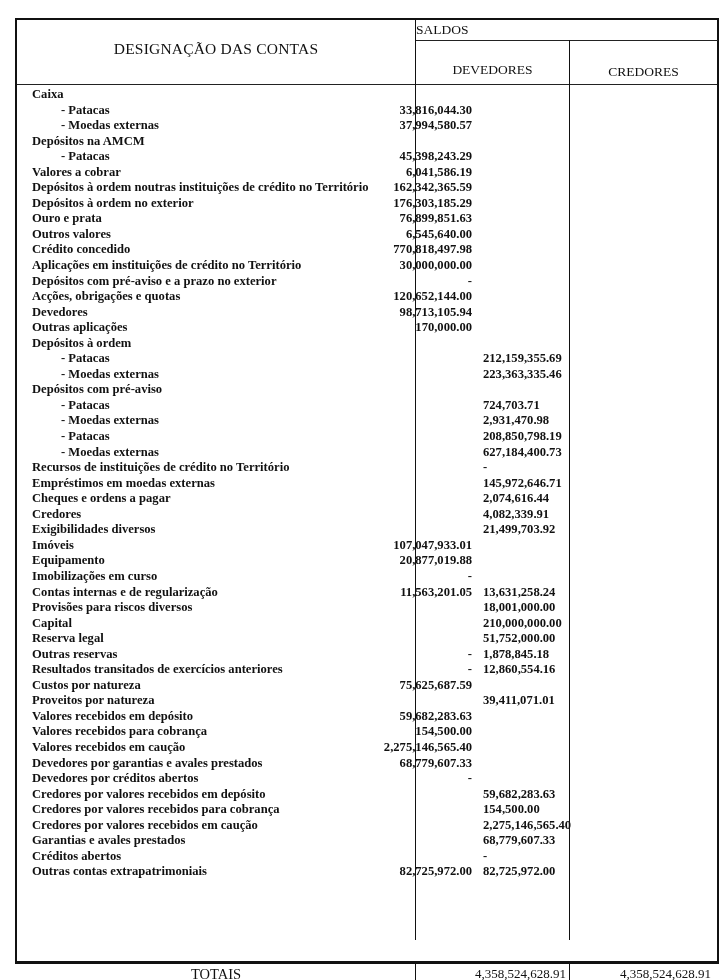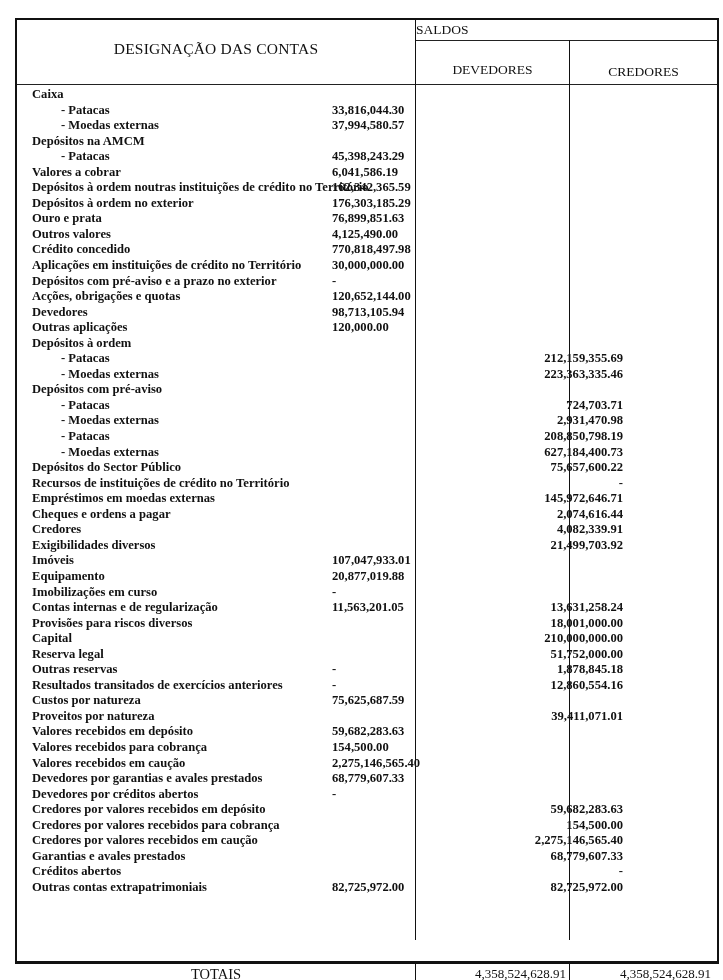--- a/index.html
+++ b/index.html
@@ -22,22 +22,22 @@
   .hdr-cred { position: absolute; left: 552px; top: 20px; width: 148px; height: 44px;
               border-left: 1.5px solid #111; text-align: center; font-size: 13.5px;
               line-height: 16px; padding-top: 24px; box-sizing: border-box; }
   
   .body { position: absolute; left: 0; top: 64px; width: 700px; height: 856px; }
   .vline { position: absolute; top: 0; bottom: 0; border-left: 1.5px solid #111; }
   .rows { position: absolute; left: 0; top: 3px; width: 612px; font-weight: bold; }
   .row { position: relative; height: 15.55px; font-size: 12.6px; line-height: 15.55px; white-space: nowrap; }
   .row .lbl { position: absolute; left: 15px; }
   .row .lbl.sub { left: 44px; }
-  .row .dev { position: absolute; right: 157px; width: 140px; text-align: left; }
-  .row .cred { position: absolute; right: 6px; width: 140px; text-align: right; }
+  .row .dev { position: absolute; right: 157px; width: 140px; text-align: right; }
+  .row .cred { position: absolute; right: 6px; width: 140px; }
   
   .totals { position: absolute; left: 0; top: 920px; width: 700px; height: 22px;
             border-top: 2px solid #111; font-size: 14px; line-height: 22px; margin-top: 21px; }
   .totals .tl { position: absolute; left: 0; width: 398px; text-align: center; font-size: 14.5px; }
   .totals .td { position: absolute; left: 398px; width: 154px; text-align: right; padding-right: 3px;
                 box-sizing: border-box; border-left: 1.5px solid #111; height: 22px; font-size: 13px; }
   .totals .tc { position: absolute; left: 552px; width: 148px; text-align: right; padding-right: 6px;
                 box-sizing: border-box; border-left: 1.5px solid #111; height: 22px; font-size: 13px; }
 </style>
 </head>
@@ -95,21 +95,21 @@
           <span class="dev">176,303,185.29</span>
           <span class="cred"></span>
         </div>
         <div class="row">
           <span class="lbl">Ouro e prata</span>
           <span class="dev">76,899,851.63</span>
           <span class="cred"></span>
         </div>
         <div class="row">
           <span class="lbl">Outros valores</span>
-          <span class="dev">4,125,490.00</span>
+          <span class="dev">6,545,640.00</span>
           <span class="cred"></span>
         </div>
         <div class="row">
           <span class="lbl">Crédito concedido</span>
           <span class="dev">770,818,497.98</span>
           <span class="cred"></span>
         </div>
         <div class="row">
           <span class="lbl">Aplicações em instituições de crédito no Território</span>
           <span class="dev">30,000,000.00</span>
@@ -125,21 +125,21 @@
           <span class="dev">120,652,144.00</span>
           <span class="cred"></span>
         </div>
         <div class="row">
           <span class="lbl">Devedores</span>
           <span class="dev">98,713,105.94</span>
           <span class="cred"></span>
         </div>
         <div class="row">
           <span class="lbl">Outras aplicações</span>
-          <span class="dev">120,000.00</span>
+          <span class="dev">170,000.00</span>
           <span class="cred"></span>
         </div>
         <div class="row">
           <span class="lbl">Depósitos à ordem</span>
           <span class="dev"></span>
           <span class="cred"></span>
         </div>
         <div class="row">
           <span class="lbl sub">- Patacas</span>
           <span class="dev"></span>
@@ -167,25 +167,20 @@
         </div>
         <div class="row">
           <span class="lbl sub">- Patacas</span>
           <span class="dev"></span>
           <span class="cred">208,850,798.19</span>
         </div>
         <div class="row">
           <span class="lbl sub">- Moedas externas</span>
           <span class="dev"></span>
           <span class="cred">627,184,400.73</span>
-        </div>
-        <div class="row">
-          <span class="lbl">Depósitos do Sector Público</span>
-          <span class="dev"></span>
-          <span class="cred">75,657,600.22</span>
         </div>
         <div class="row">
           <span class="lbl">Recursos de instituições de crédito no Território</span>
           <span class="dev"></span>
           <span class="cred">-</span>
         </div>
         <div class="row">
           <span class="lbl">Empréstimos em moedas externas</span>
           <span class="dev"></span>
           <span class="cred">145,972,646.71</span>

